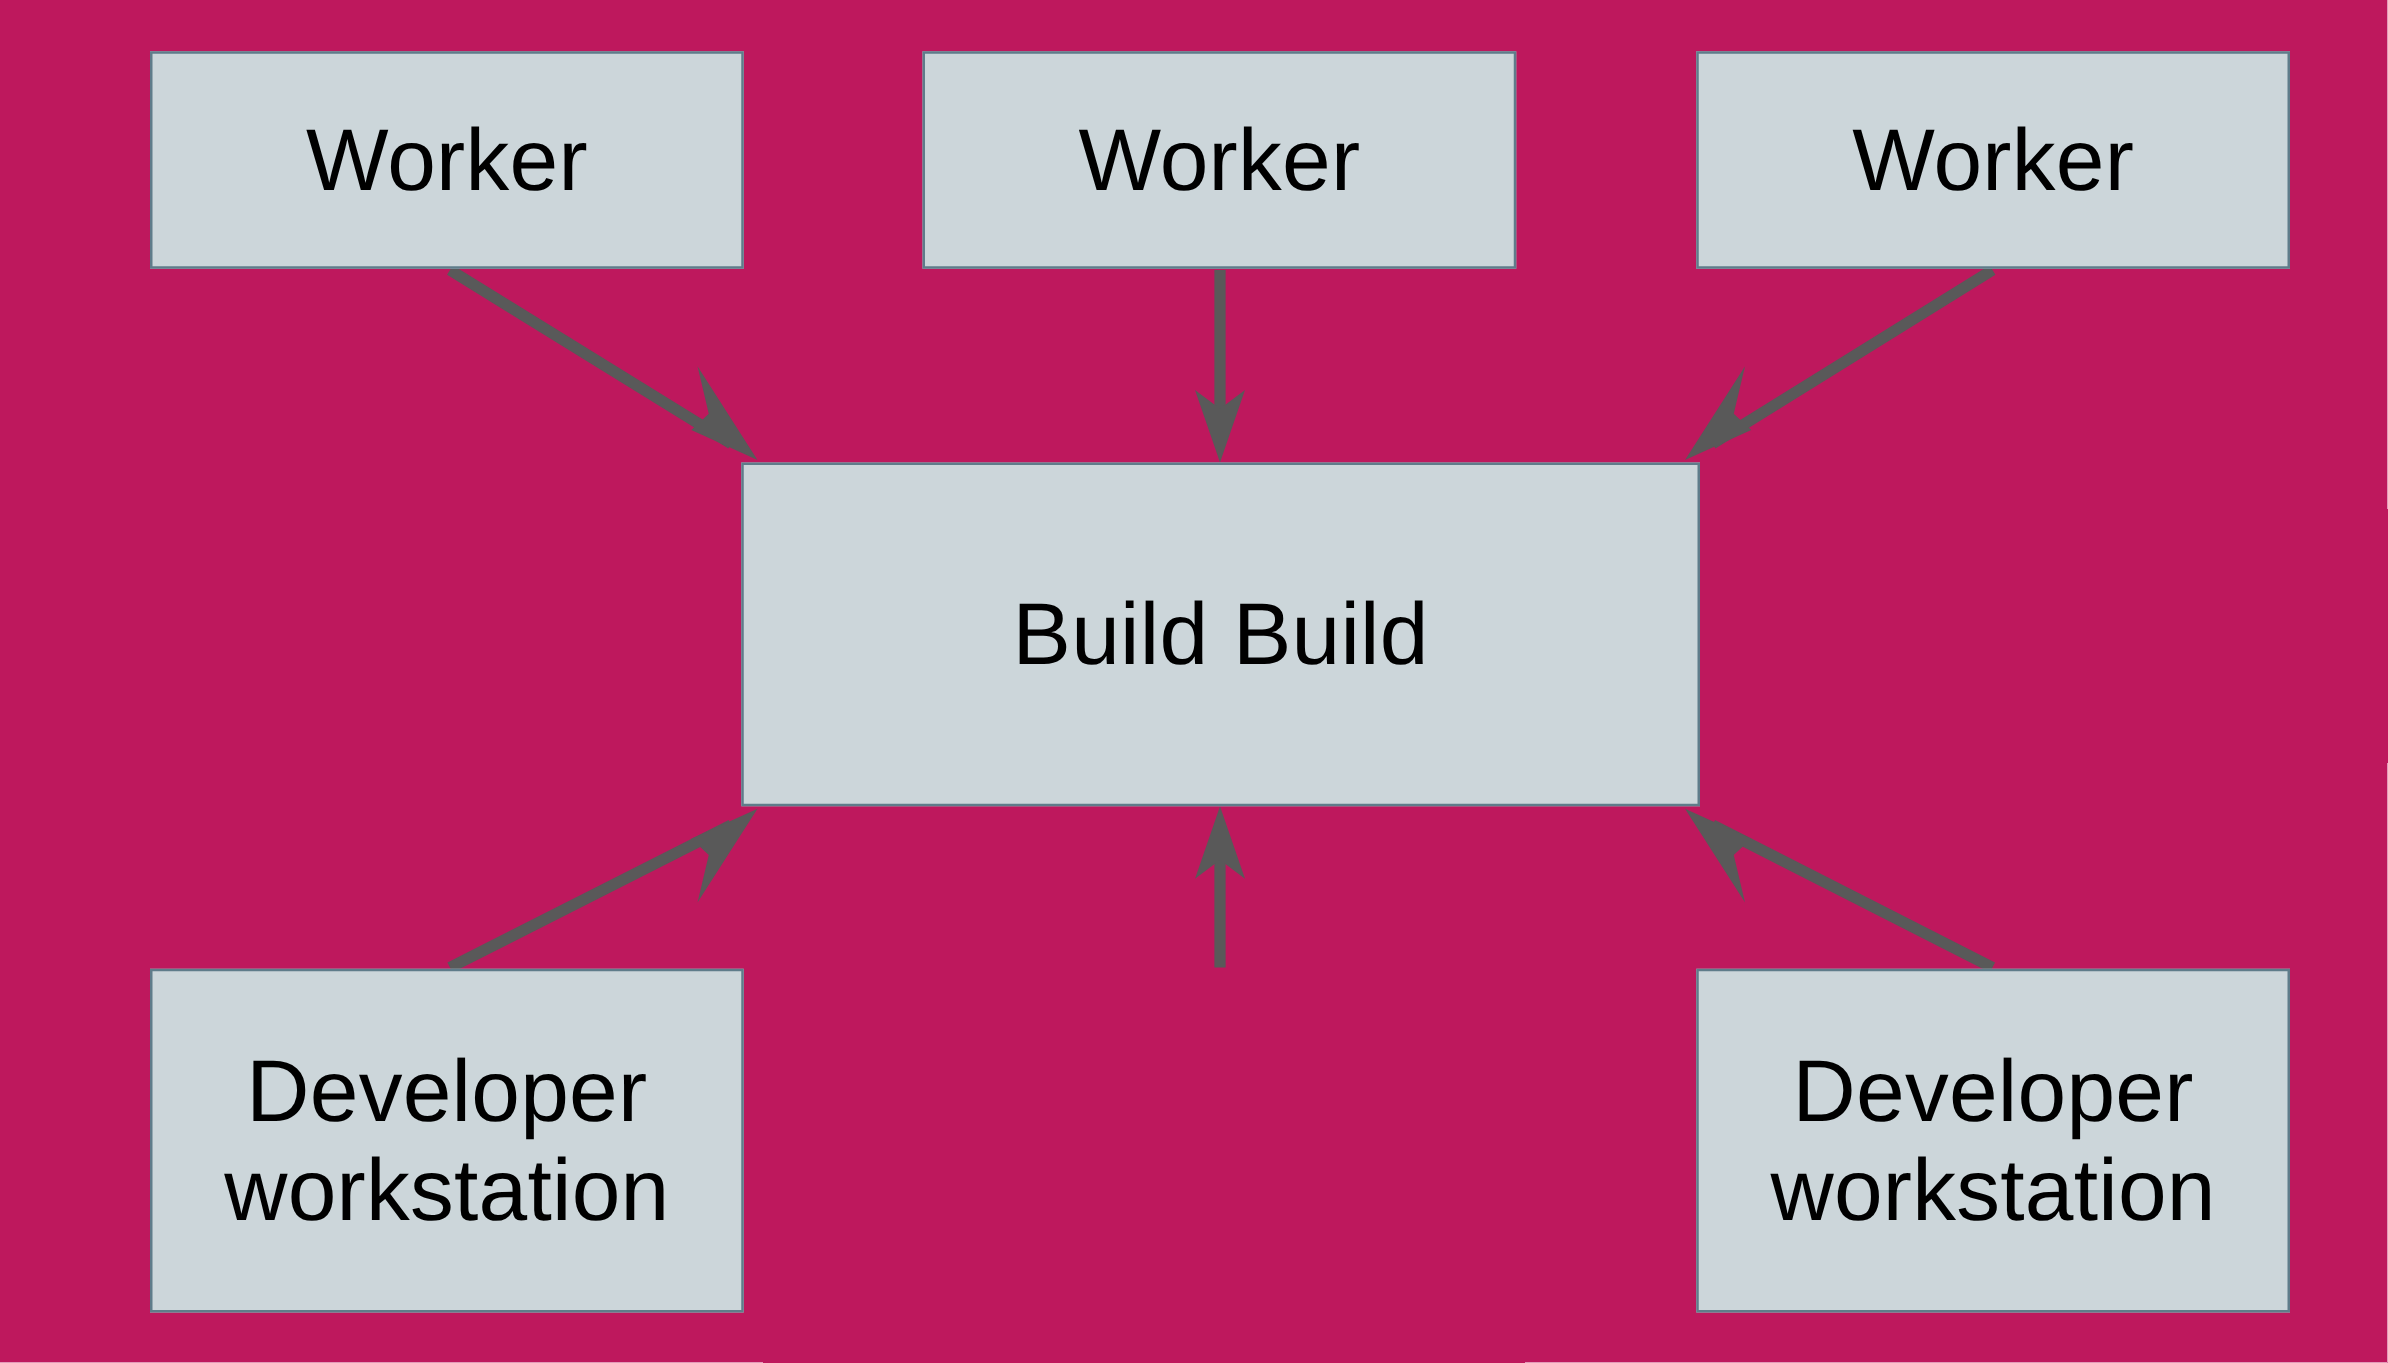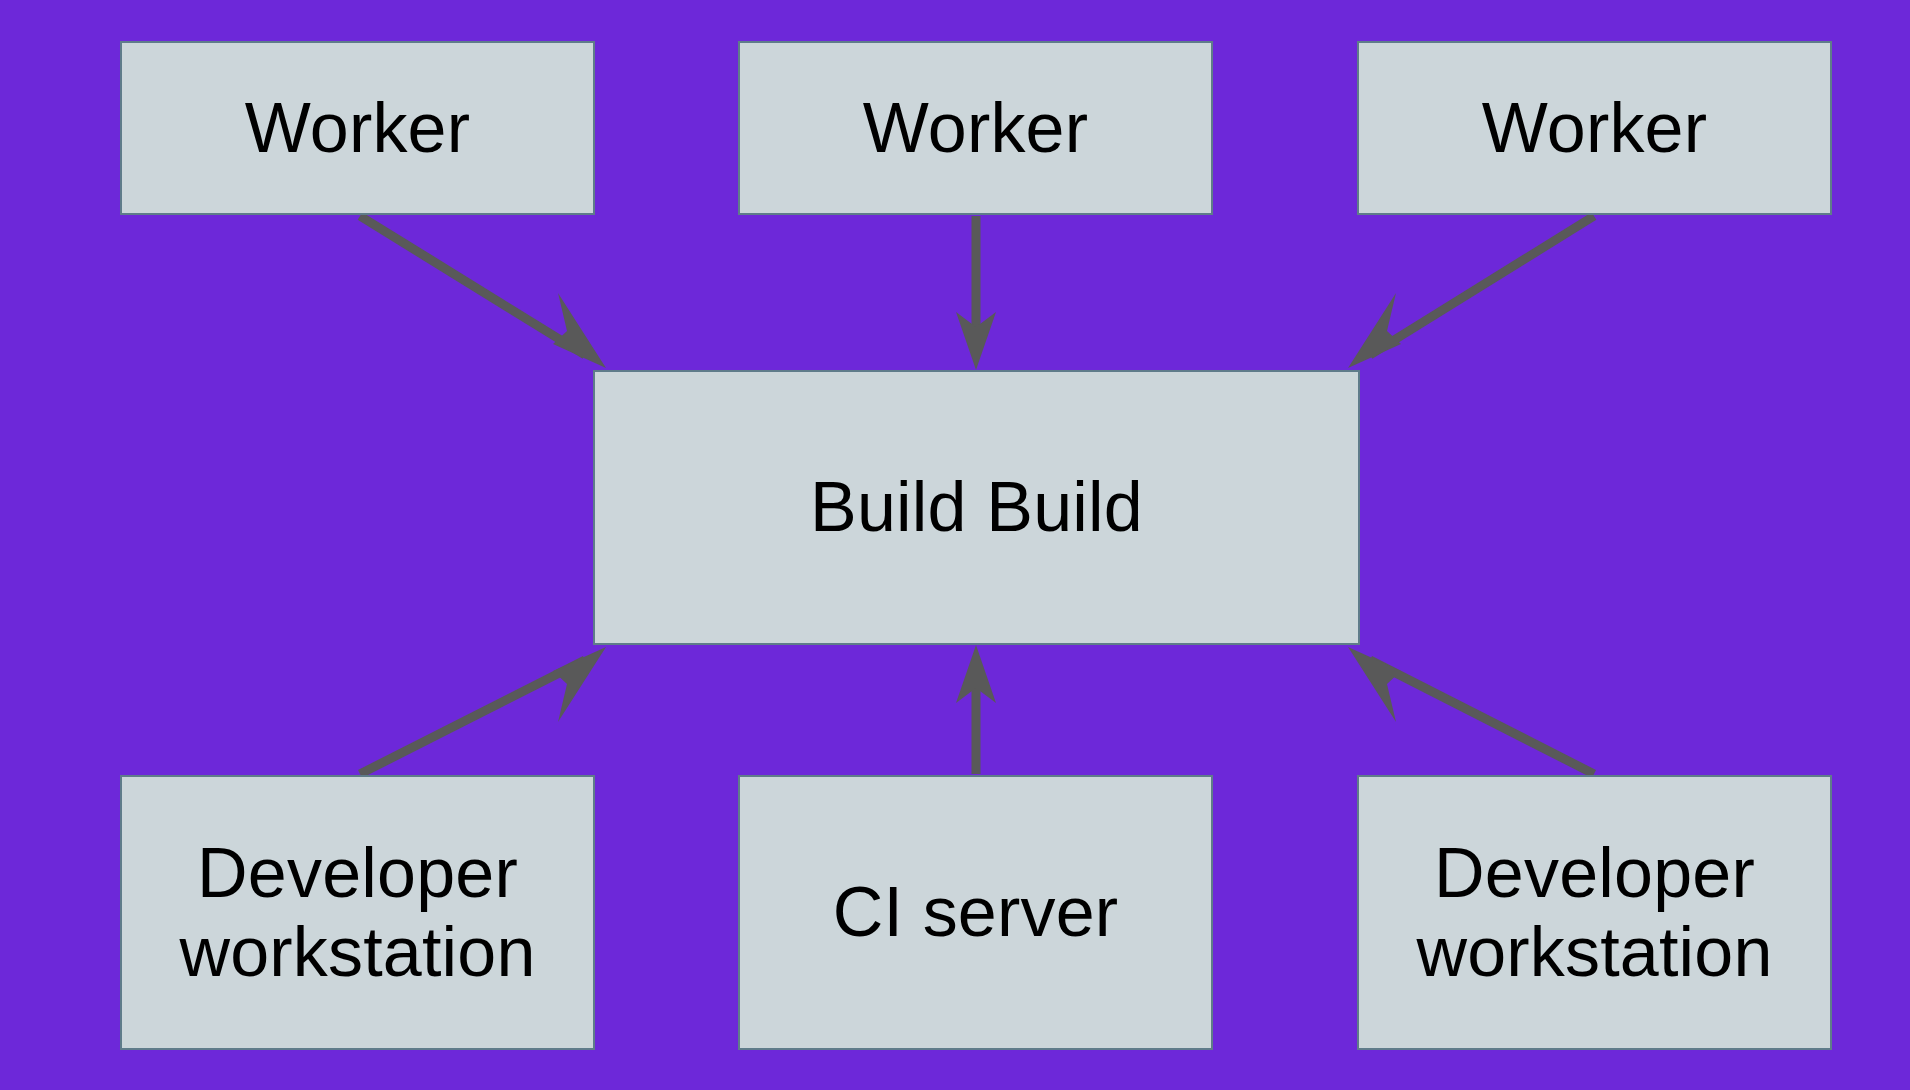--- a/index.html
+++ b/index.html
@@ -8,21 +8,21 @@
     padding: 0;
     background: #ffffff;
   }
   body {
     font-family: "Liberation Sans", "DejaVu Sans", sans-serif;
   }
   #diagram-root {
     position: relative;
     width: 1910px;
     height: 1090px;
-    background: #6d28d9;
+    background: #be185d;
     overflow: hidden;
   }
   #edge-layer {
     position: absolute;
     left: 0;
     top: 0;
     width: 1910px;
     height: 1090px;
     pointer-events: none;
   }
@@ -111,22 +111,19 @@
 
   <div class="node" id="node-build-master">
     <span class="node-label">Build Build</span>
   </div>
 
   <div class="node" id="node-dev-workstation-left">
     <span class="node-label">Developer
 workstation</span>
   </div>
 
-  <div class="node" id="node-ci-server">
-    <span class="node-label">CI server</span>
-  </div>
 
   <div class="node" id="node-dev-workstation-right">
     <span class="node-label">Developer
 workstation</span>
   </div>
 
 </div>
 
 </body></html>

